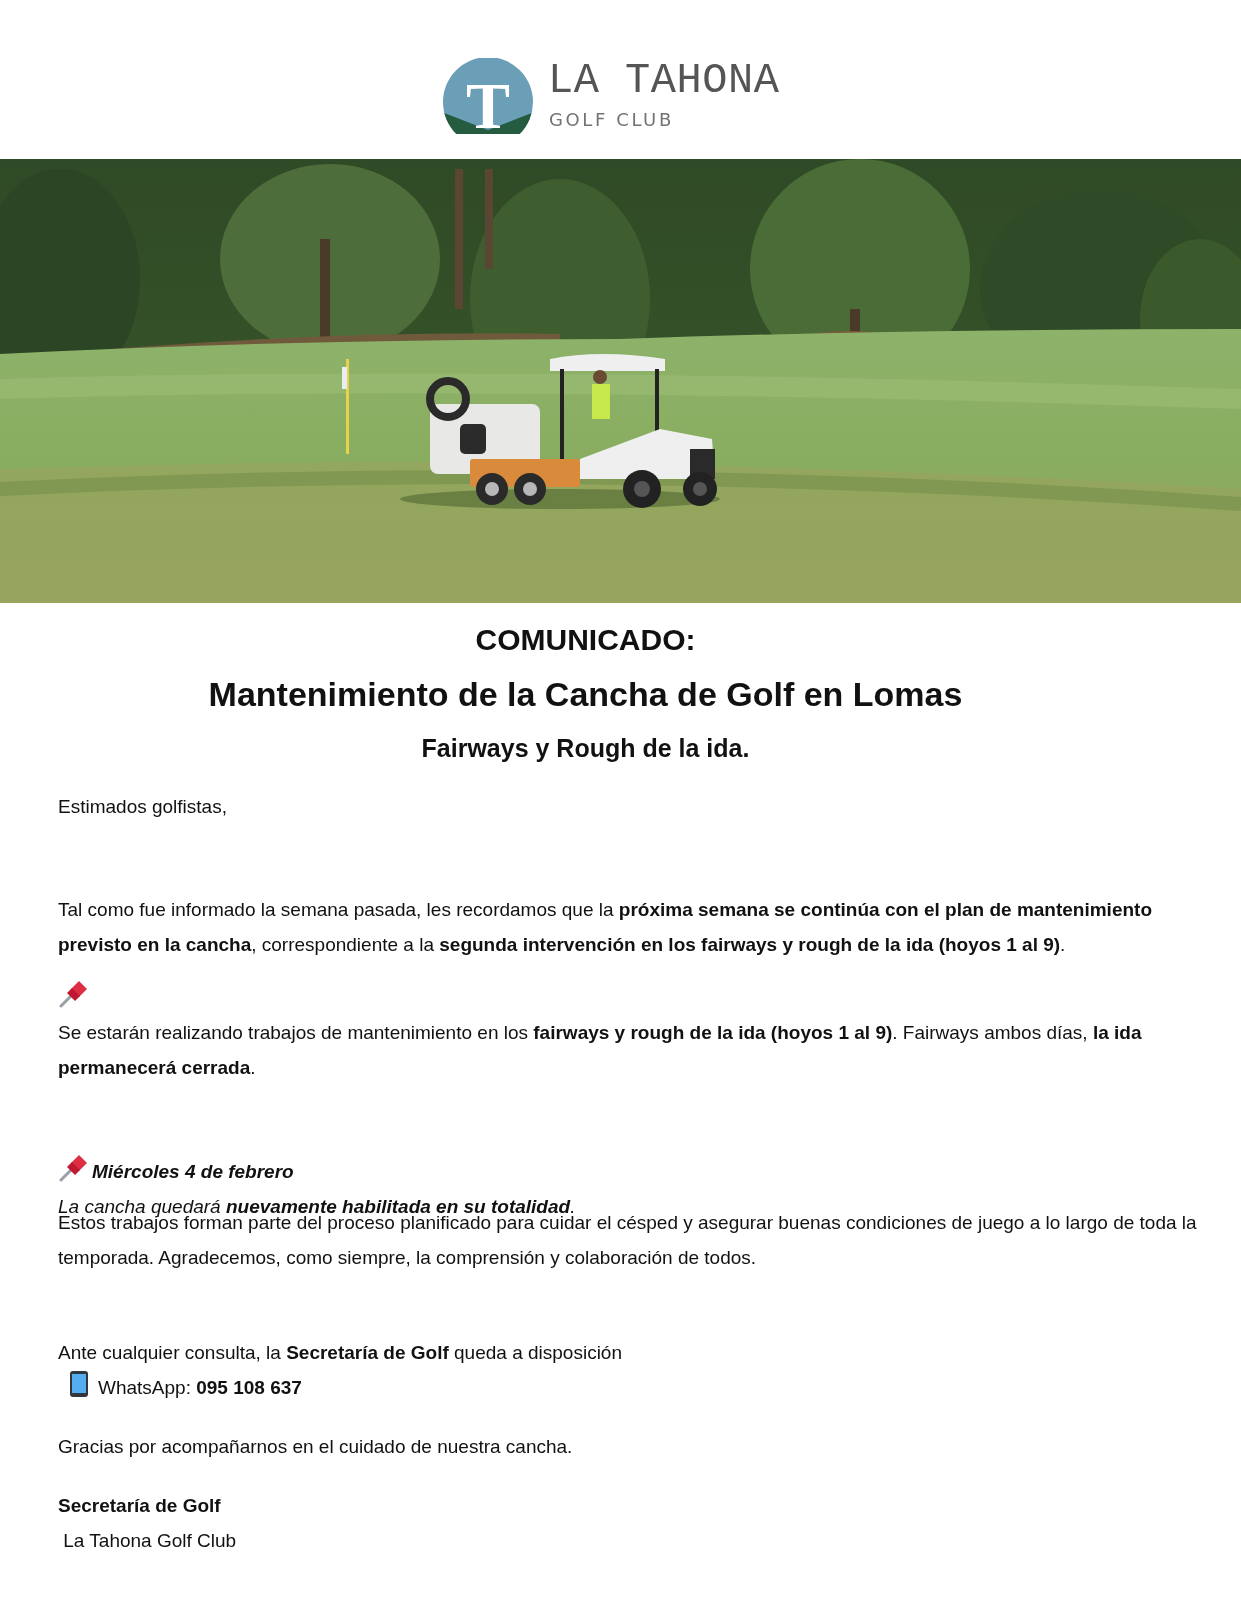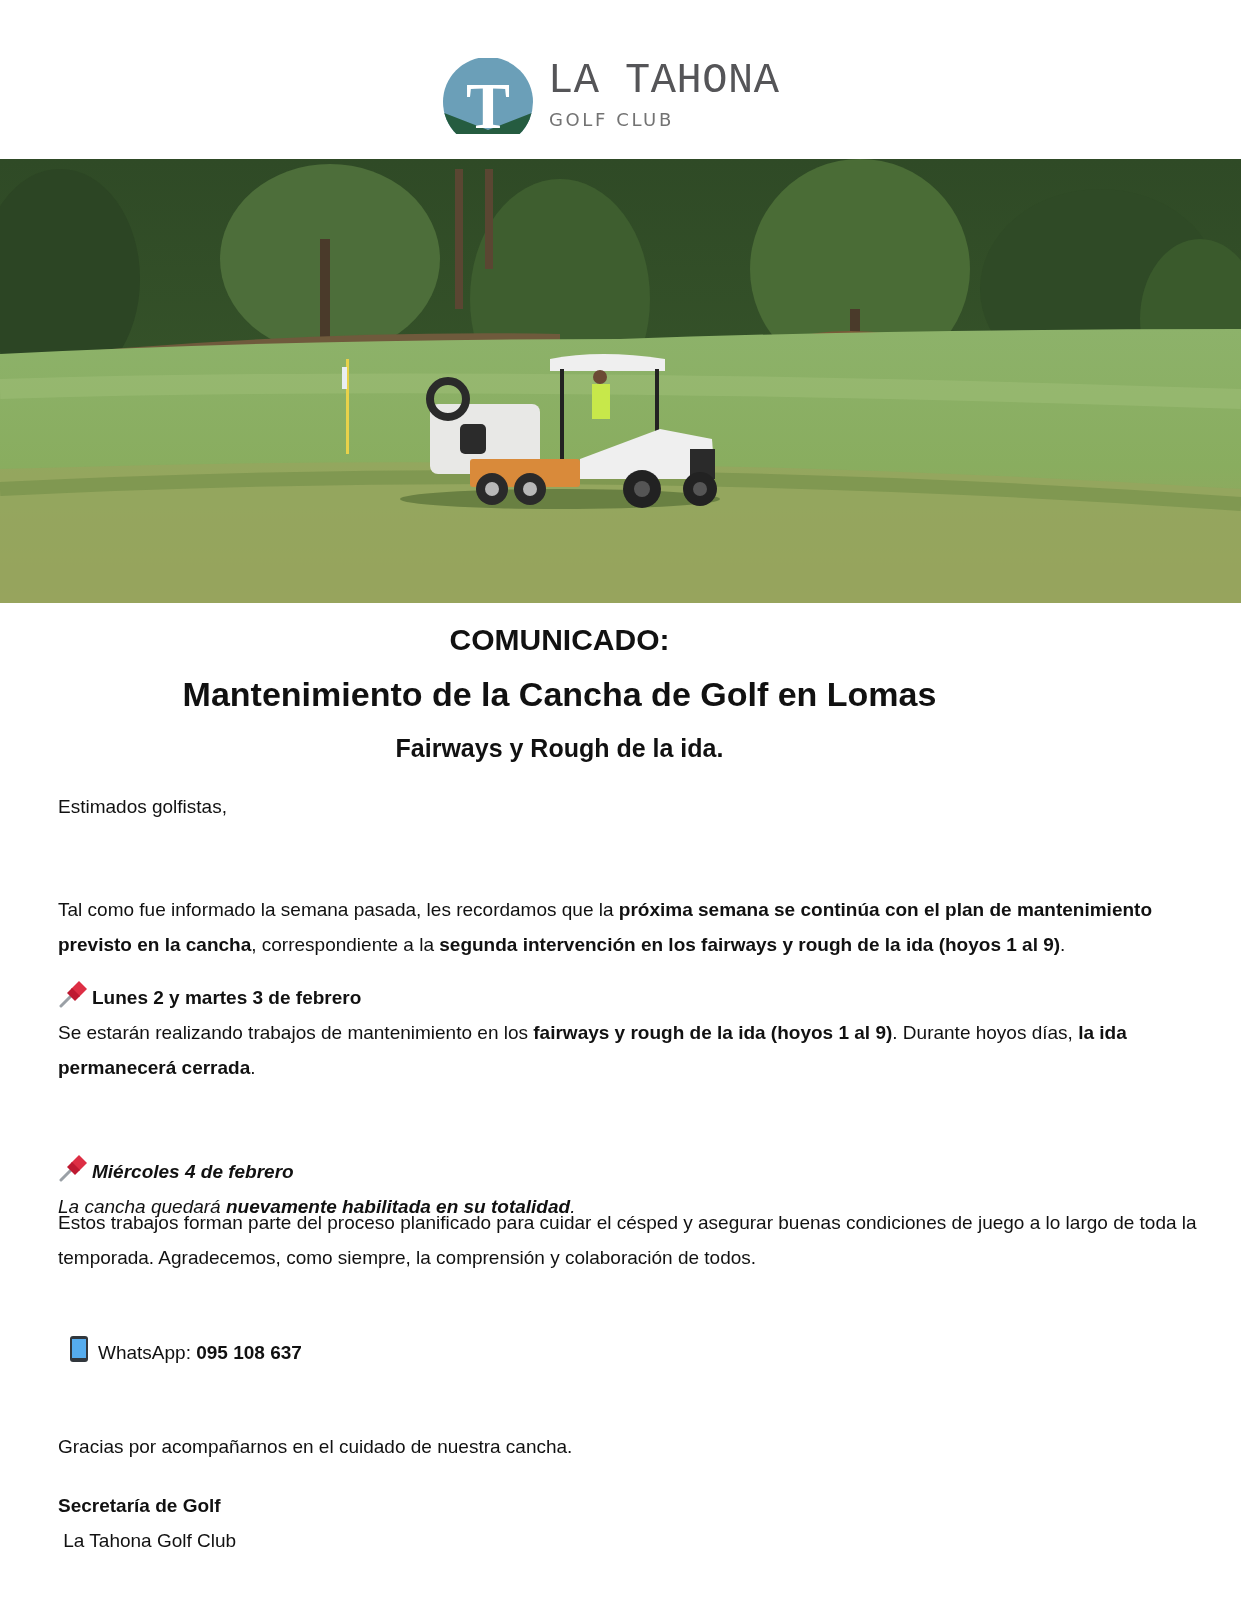--- a/index.html
+++ b/index.html
@@ -3,21 +3,21 @@
 <meta charset="utf-8">
 <style>
   html, body { margin: 0; padding: 0; background: #ffffff; }
   body { width: 1241px; height: 1622px; position: relative; overflow: hidden; font-family: "Liberation Sans", sans-serif; color: #111111; }
   .logo { position: absolute; left: 440px; top: 56px; width: 370px; height: 84px; }
   .logo-mark { position: absolute; left: 2px; top: 2px; width: 92px; height: 80px; }
   .logo-name { position: absolute; left: 108px; top: 2px; font-family: Liberation Mono, monospace; font-size: 42px; color: #555558; letter-spacing: 0.5px; line-height: 46px; white-space: nowrap; }
   .logo-sub { position: absolute; left: 109px; top: 53px; font-family: "DejaVu Sans", sans-serif; font-size: 18px; color: #737373; letter-spacing: 2.6px; line-height: 22px; white-space: nowrap; }
   .photo { position: absolute; left: 0; top: 159px; width: 1241px; height: 444px; overflow: hidden; }
   .photo svg { display: block; }
-  .heading { position: absolute; left: 0; width: 1119px; text-align: center; font-weight: bold; white-space: nowrap; }
+  .heading { position: absolute; left: 0; width: 1119px; text-align: center; font-weight: bold; white-space: nowrap; padding-left: 26px; }
   .h-comunicado { top: 620px; font-size: 30px; line-height: 40px; }
   .h-title { top: 672px; font-size: 34px; line-height: 44px; }
   .h-sub { top: 728px; font-size: 25px; line-height: 40px; }
   .body-text { position: absolute; left: 58px; width: 1140px; font-size: 19px; line-height: 35px; }
   .p { margin: 0; }
   b { font-weight: bold; }
   .pin { display: inline-block; width: 30px; height: 28px; vertical-align: -4px; margin-right: 4px; }
   .phone { display: inline-block; width: 22px; height: 28px; vertical-align: -4px; margin: 0 8px 0 10px; }
 </style>
 </head>
@@ -115,41 +115,42 @@
 <div class="body-text" style="top:892px;">
   <p class="p"><span>Tal como fue informado la semana pasada, les recordamos que la </span><b>próxima semana se continúa con el plan de mantenimiento previsto en la cancha</b><span>, correspondiente a la </span><b>segunda intervención en los fairways y rough de la ida (hoyos 1 al 9)</b><span>.</span></p>
 </div>
 
 <div class="body-text" style="top:980px;">
   <p class="p">
     <svg class="pin" viewBox="0 0 30 28">
         <line x1="3" y1="26" x2="14" y2="15" stroke="#9aa0a6" stroke-width="3" stroke-linecap="round"></line>
         <path d="M13 9 L21 1 L29 9 L21 17 Z" fill="#dd2e44"></path>
         <path d="M9 13 L17 21 L22 16 L14 8 Z" fill="#be1931"></path>
-      </svg><b>Lunes 2 y martes 3 de febrero</b>
+      </svg>
   </p>
-  <p class="p"><span> Se estarán realizando trabajos de mantenimiento en los </span><b>fairways y rough de la ida (hoyos 1 al 9)</b><span>. Durante hoyos días, </span><b>la ida permanecerá cerrada</b><span>.</span></p>
+  <p class="p"><span> Se estarán realizando trabajos de mantenimiento en los </span><b>fairways y rough de la ida (hoyos 1 al 9)</b><span>. Fairways ambos días, </span><b>la ida permanecerá cerrada</b><span>.</span></p>
 </div>
 
 <div class="body-text" style="top:1154px;font-style:italic;">
   <p class="p">
     <svg class="pin" viewBox="0 0 30 28">
         <line x1="3" y1="26" x2="14" y2="15" stroke="#9aa0a6" stroke-width="3" stroke-linecap="round"></line>
         <path d="M13 9 L21 1 L29 9 L21 17 Z" fill="#dd2e44"></path>
         <path d="M9 13 L17 21 L22 16 L14 8 Z" fill="#be1931"></path>
       </svg><b>Miércoles 4 de febrero</b>
   </p>
   <p class="p"><span> La cancha quedará </span><b>nuevamente habilitada en su totalidad</b><span>.</span></p>
 </div>
 
 <div class="body-text" style="top:1205px;">
   <p class="p">Estos trabajos forman parte del proceso planificado para cuidar el césped y asegurar buenas condiciones de juego a lo largo de toda la temporada. Agradecemos, como siempre, la comprensión y colaboración de todos.</p>
 </div>
 
 <div class="body-text" style="top:1335px;">
+  <p class="p"><span>Ante cualquier consulta, la </span><b>Secretaría de Golf</b><span> queda a disposición</span></p>
   <p class="p">
     <svg class="phone" viewBox="0 0 22 28">
         <rect x="2" y="1" width="18" height="26" rx="3" fill="#31373d"></rect>
         <rect x="4" y="4" width="14" height="19" fill="#55acee"></rect>
       </svg><span>WhatsApp: </span><b>095 108 637</b>
   </p>
 </div>
 
 <div class="body-text" style="top:1429px;">
   <p class="p">Gracias por acompañarnos en el cuidado de nuestra cancha.</p>

